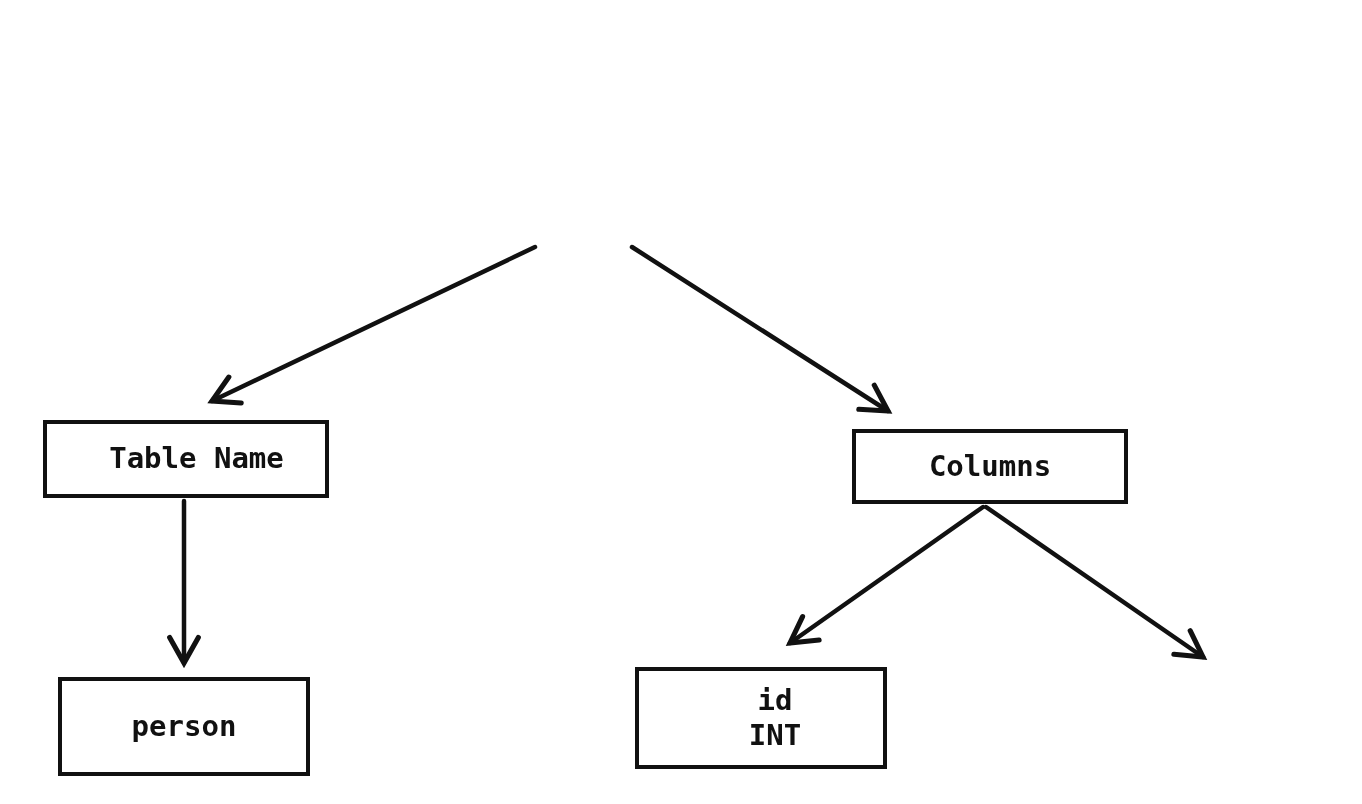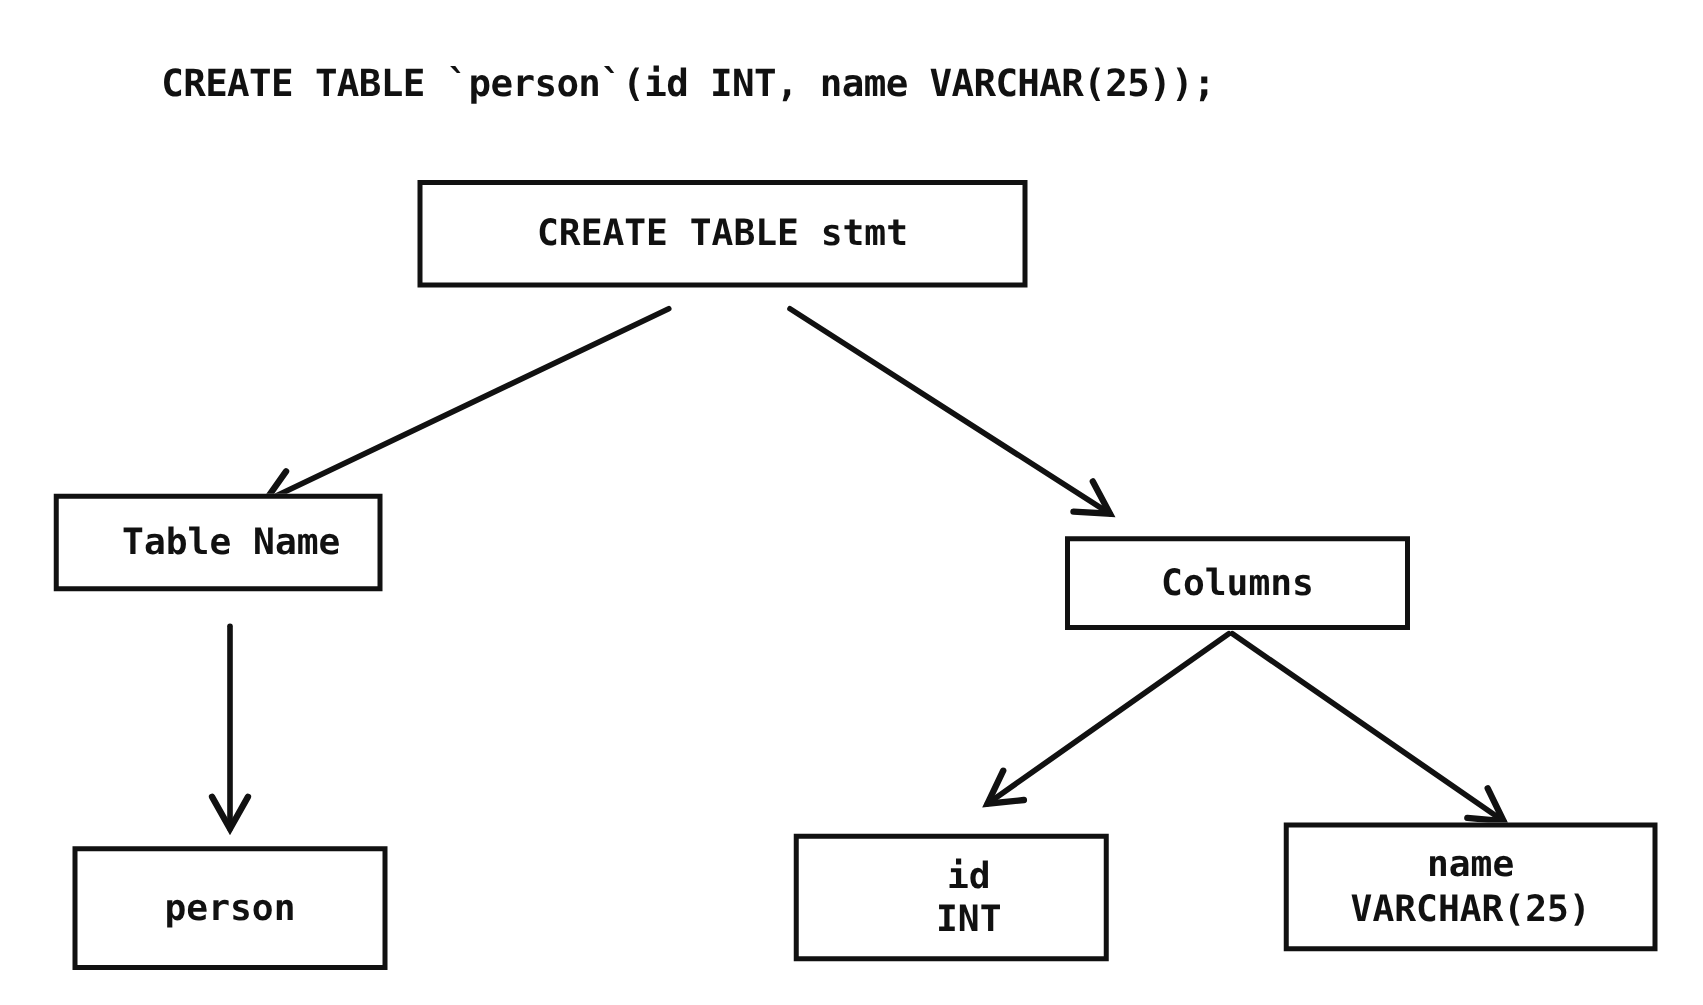--- a/index.html
+++ b/index.html
@@ -57,53 +57,49 @@
     display: flex;
     align-items: center;
     justify-content: center;
     text-align: center;
     font-size: 29px;
     font-weight: bold;
     line-height: 1.22;
     white-space: pre-line;
   }
   .node-stmt       { left: 334px; top: 144px; width: 488px; height: 86px; }
-  .node-table-name { left: 43px;  top: 395px; width: 263px; height: 78px; padding-left: 21px; }
+  .node-table-name { left: 43px;  top: 420px; width: 286px; height: 78px; padding-left: 21px; }
   .node-columns    { left: 852px; top: 429px; width: 276px; height: 75px; text-align: right; }
   .node-person     { left: 58px;  top: 677px; width: 252px; height: 99px; }
   .node-id-int     { left: 635px; top: 667px; width: 252px; height: 102px; padding-left: 28px; }
   .node-name-varchar { left: 1027px; top: 658px; width: 299px; height: 103px; }
 </style>
 </head>
 <body>
 
 <div class="stage">
 
-  <div class="sql-header">CREATE TABLE `person`(id INT, name VARCHAR(25));</div>
 
   <svg class="edges" viewBox="0 0 1362 804" xmlns="http://www.w3.org/2000/svg" aria-hidden="true">
     <defs>
       <marker id="open-arrow" viewBox="0 0 12 12" refX="10" refY="6" markerWidth="8.5" markerHeight="8.5" orient="auto">
         <path class="arrowhead-path" d="M2 1.5 L10 6 L2 10.5" stroke-width="1.6"></path>
       </marker>
     </defs>
     <line x1="535" y1="247" x2="212" y2="401" marker-end="url(#open-arrow)"></line>
     <line x1="632" y1="247" x2="888" y2="411" marker-end="url(#open-arrow)"></line>
     <line x1="184" y1="501" x2="184" y2="663" marker-end="url(#open-arrow)"></line>
     <line x1="983" y1="507" x2="790" y2="643" marker-end="url(#open-arrow)"></line>
     <line x1="986" y1="507" x2="1203" y2="657" marker-end="url(#open-arrow)"></line>
   </svg>
 
-  <div class="node node-stmt">CREATE TABLE stmt</div>
 
   <div class="node node-table-name">Table Name</div>
 
   <div class="node node-columns">Columns</div>
 
   <div class="node node-person">person</div>
 
   <div class="node node-id-int">id
 INT</div>
 
-  <div class="node node-name-varchar">name
-VARCHAR(25)</div>
 
 </div>
 
 </body></html>

